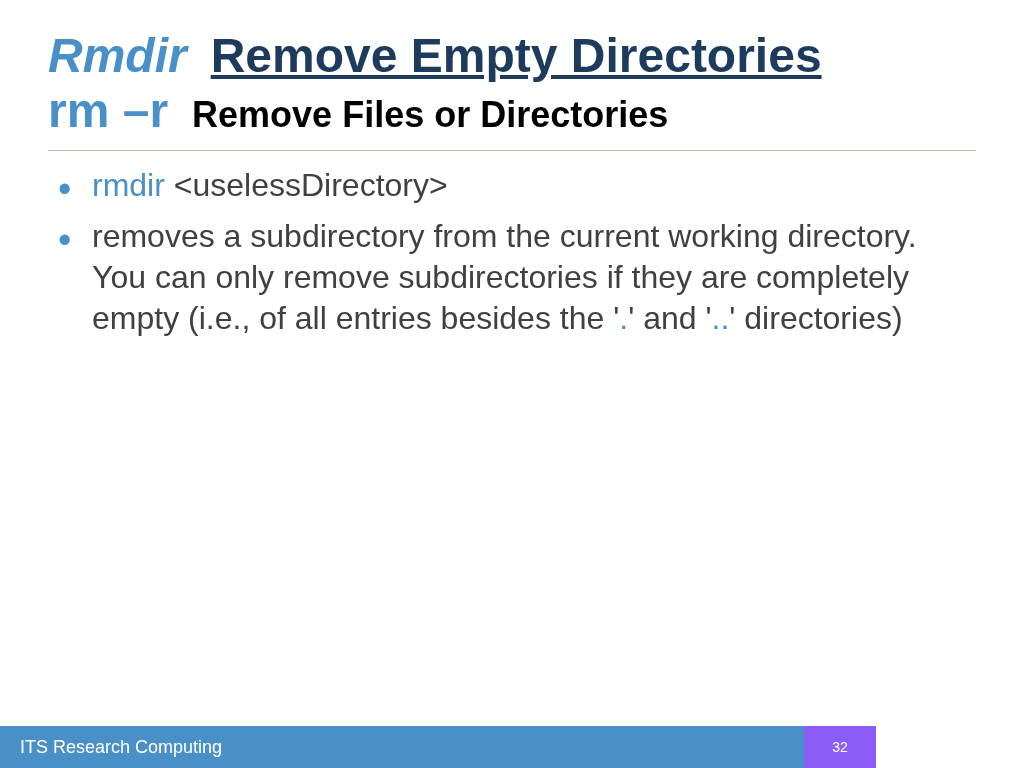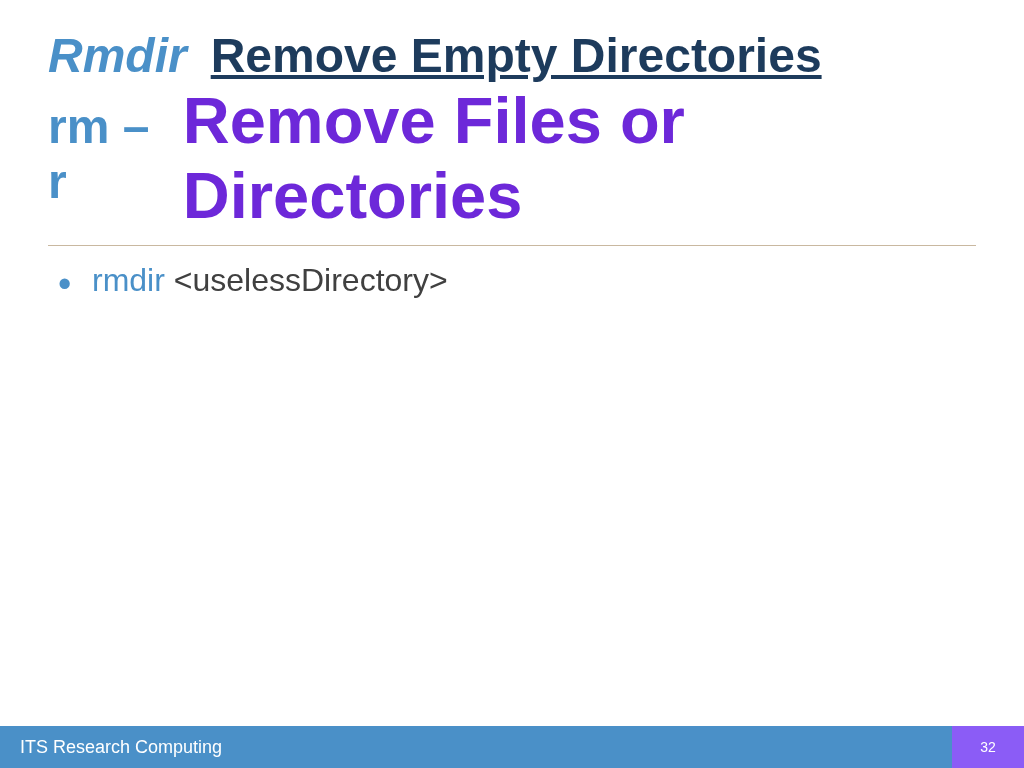--- a/index.html
+++ b/index.html
@@ -3,28 +3,28 @@
 <meta charset="utf-8">
 <style>
   * { margin: 0; padding: 0; box-sizing: border-box; }
   html, body { width: 1024px; height: 768px; overflow: hidden; font-family: Arial, Helvetica, sans-serif; background: #fff; }
   .slide { position: relative; width: 1024px; height: 768px; }
   .header { padding: 28px 48px 8px 48px; }
   .hrow { display: flex; align-items: baseline; gap: 24px; }
   .cmd1 { color: #4a90c8; font-size: 48px; font-weight: bold; font-style: italic; }
   .desc1 { color: #1d3b5c; font-size: 48px; font-weight: bold; text-decoration: underline; }
   .cmd2 { color: #4a90c8; font-size: 48px; font-weight: bold; }
-  .desc2 { color: #6d28d9; font-size: 65px; font-weight: bold; }
+  .desc2 { color: #000000; font-size: 36px; font-weight: bold; }
   .rule { border: none; border-top: 1px solid #c9b8a0; margin: 4px 48px 0 48px; }
   .body { padding: 14px 48px 0 48px; }
   ul { list-style: none; }
   li { position: relative; padding-left: 44px; font-size: 32px; line-height: 1.28; color: #404040; margin-bottom: 10px; }
   li::before { content: "•"; position: absolute; left: 10px; top: 0; color: #4a90c8; font-size: 38px; line-height: 1.28; }
   .kw { color: #4a90c8; }
-  .footer { position: absolute; left: 0; bottom: 0; width: 1024px; height: 42px; display: flex; }
+  .footer { position: absolute; left: 0; bottom: 0; width: 876px; height: 42px; display: flex; }
   .fleft { background: #4a90c8; flex: 1; display: flex; align-items: center; padding-left: 20px; color: #fff; font-size: 18px; }
   .fright { background: #8b5cf6; width: 72px; display: flex; align-items: center; justify-content: center; color: #fff; font-size: 14px; }
 </style>
 </head>
 <body>
 
 <div class="slide">
 
   <div class="header">
     <div class="hrow">
@@ -37,20 +37,23 @@
     </div>
   </div>
 
   <hr class="rule">
 
   <div class="body">
     <ul>
       <li>
         <span class="kw">rmdir</span><span> &lt;uselessDirectory&gt;</span>
       </li>
+      <li>
+        <span>removes a subdirectory from the current working directory. You can only remove subdirectories if they are completely empty (i.e., of all entries besides the '</span><span class="kw">.</span><span>' and '</span><span class="kw">..</span><span>' directories)</span>
+      </li>
     </ul>
   </div>
 
   <div class="footer">
     <div class="fleft">ITS Research Computing</div>
     <div class="fright">32</div>
   </div>
 
 </div>
 

